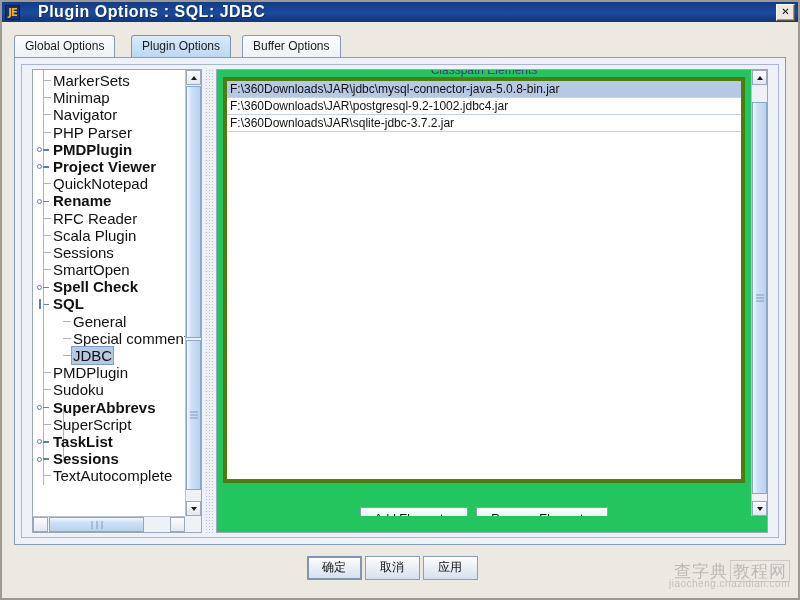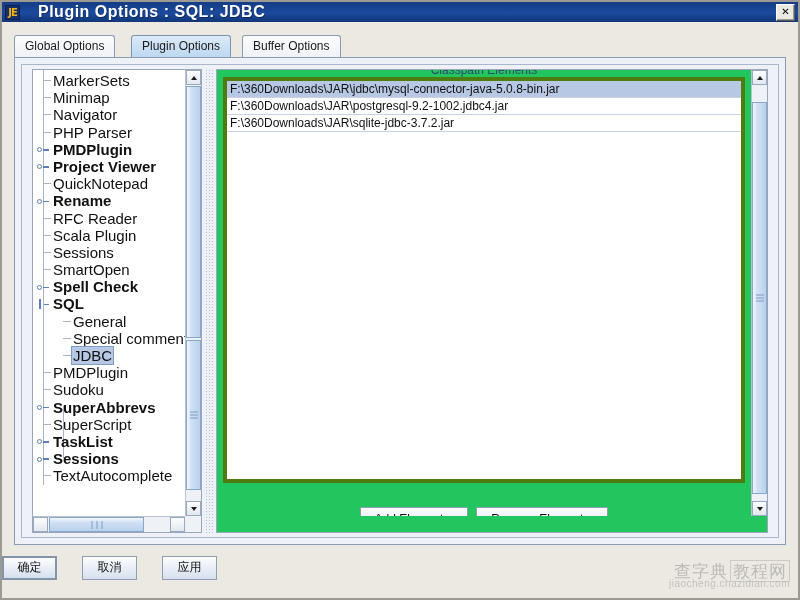--- a/index.html
+++ b/index.html
@@ -250,22 +250,22 @@
     border:1px solid #8c9db4;
     box-sizing:border-box;
     font-size:12px;color:#111;
     padding:4px 14px;
     cursor:pointer;
     white-space:nowrap;
   }
   
   #bottom{
     position:absolute;left:0;right:16px;top:549px;height:45px;
-    display:flex;align-items:flex-start;
-    padding-top:5px;gap:25px;
+    display:flex;justify-content:center;align-items:flex-start;
+    padding-top:5px;gap:3px;
   }
   .dbtn{
     background:linear-gradient(to bottom,#fcfdfe 0%,#eaeff6 48%,#d5e0ee 100%);
     border:1px solid #8c9db4;
     box-sizing:border-box;
     font-size:12px;color:#111;
     width:55px;height:24px;line-height:21px;text-align:center;
     cursor:pointer;
     font-family:"DejaVu Sans","Liberation Sans",sans-serif;
   }

